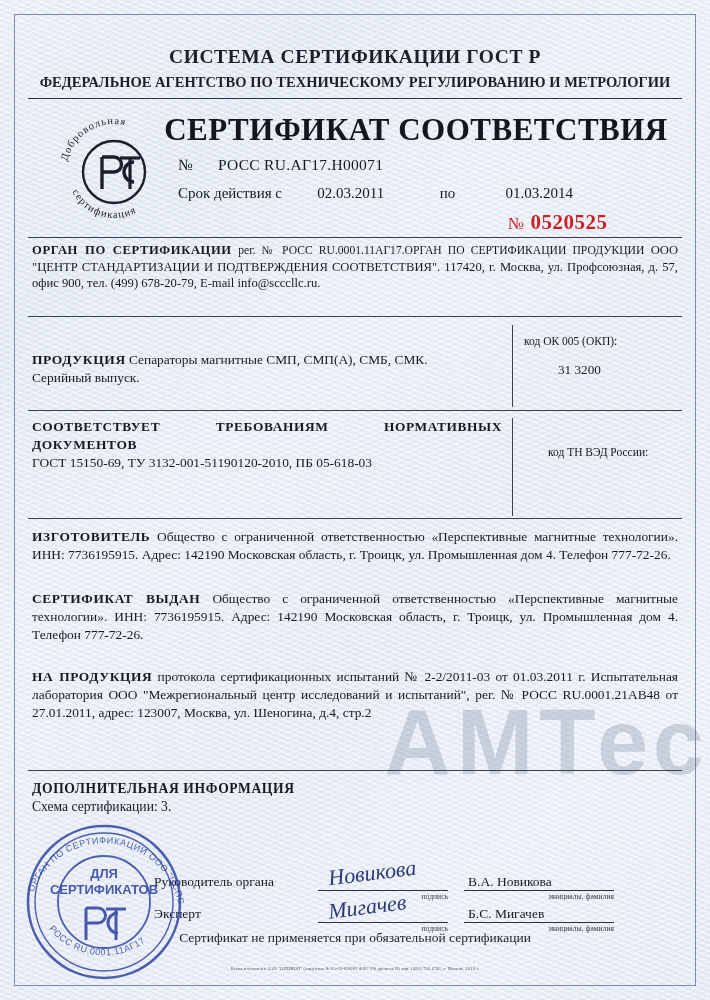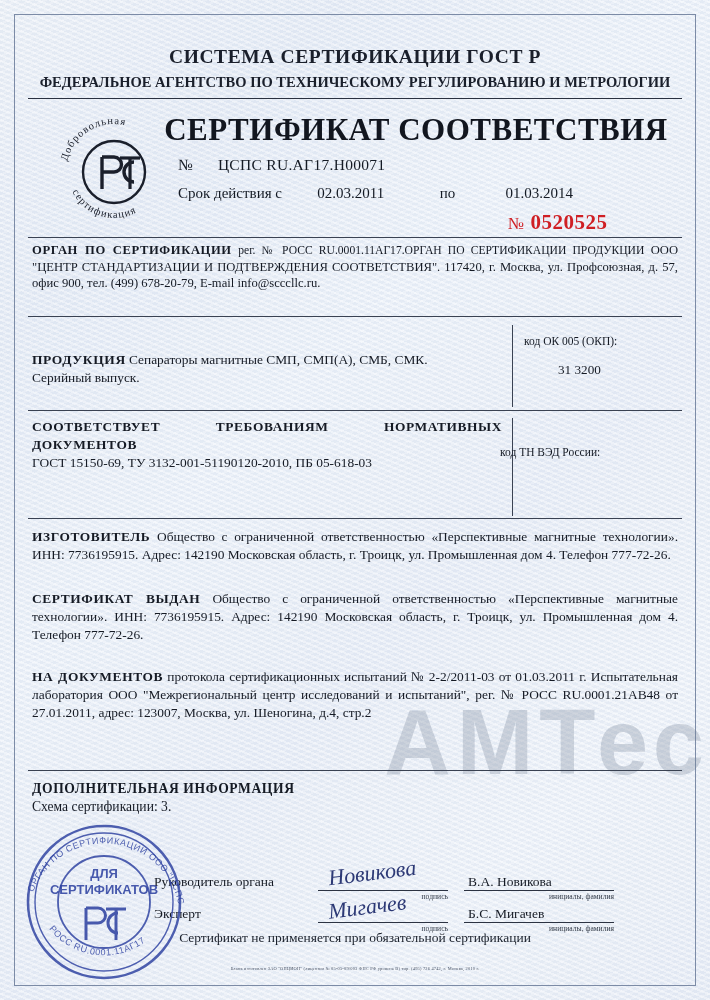--- a/index.html
+++ b/index.html
@@ -260,21 +260,21 @@
         <path d="M 84 52 A 9 9 0 1 0 84 72" stroke="#1a1f2b" stroke-width="3.4" fill="none"></path>
         <path d="M 70 48 L 90 48" stroke="#1a1f2b" stroke-width="3.2" fill="none"></path>
         <path d="M 80 48 L 80 79" stroke="#1a1f2b" stroke-width="3.2" fill="none"></path>
       </svg>
     </div>
 
     <div class="title">СЕРТИФИКАТ СООТВЕТСТВИЯ</div>
 
     <div class="numrow">
       <span class="lbl">№</span>
-      <span class="val">ЦСПС RU.АГ17.Н00071</span>
+      <span class="val">РОСС RU.АГ17.Н00071</span>
     </div>
 
     <div class="validrow">
       <span class="w1">Срок действия  с</span>
       <span class="d1">02.03.2011</span>
       <span class="w2">по</span>
       <span class="d2">01.03.2014</span>
     </div>
 
     <div class="redno">
@@ -300,38 +300,38 @@
     <div class="vline" style="left:484px; top:297px; height:82px;"></div>
     <div class="boxlbl" style="left:496px; top:307px; width:150px;">код ОК 005 (ОКП):</div>
     <div class="boxlbl" style="left:530px; top:334px; font-size:13.2px;">31 3200</div>
 
     <div class="hline" style="top:382px;"></div>
     <div class="blk" style="top:390px; width:470px;">
       <div class="cap cap-sp" style="font-size:13.4px;">СООТВЕТСТВУЕТ ТРЕБОВАНИЯМ НОРМАТИВНЫХ ДОКУМЕНТОВ</div>
       <div style="font-size:13.4px;">ГОСТ 15150-69, ТУ 3132-001-51190120-2010, ПБ 05-618-03</div>
     </div>
     <div class="vline" style="left:484px; top:390px; height:98px;"></div>
-    <div class="boxlbl" style="left:472px; top:418px; width:150px;">код ТН ВЭД России:</div>
+    <div class="boxlbl" style="left:520px; top:418px; width:150px;">код ТН ВЭД России:</div>
     <div class="boxlbl" style="left:530px; top:444px; font-size:13.2px;"></div>
 
     <div class="hline" style="top:490px;"></div>
     <div class="blk" style="top:500px; font-size:13.4px;">
       <span class="cap cap-sp">ИЗГОТОВИТЕЛЬ</span>
       <span> </span>
       <span>Общество с ограниченной ответственностью «Перспективные магнитные технологии». ИНН: 7736195915. Адрес: 142190 Московская область, г. Троицк, ул. Промышленная дом 4. Телефон 777-72-26.</span>
     </div>
 
     <div class="blk" style="top:562px; font-size:13.4px;">
       <span class="cap cap-sp">СЕРТИФИКАТ ВЫДАН</span>
       <span> </span>
       <span>Общество с ограниченной ответственностью «Перспективные магнитные технологии». ИНН: 7736195915. Адрес: 142190 Московская область, г. Троицк, ул. Промышленная дом 4. Телефон 777-72-26.</span>
     </div>
 
     <div class="blk" style="top:640px; font-size:13.4px;">
-      <span class="cap cap-sp">НА ДОКУМЕНТОВ</span>
+      <span class="cap cap-sp">НА ПРОДУКЦИЯ</span>
       <span> </span>
       <span>протокола сертификационных испытаний № 2-2/2011-03 от 01.03.2011 г. Испытательная лаборатория ООО "Межрегиональный центр исследований и испытаний", рег. № РОСС RU.0001.21АВ48 от 27.01.2011, адрес: 123007, Москва, ул. Шеногина, д.4, стр.2</span>
     </div>
 
     <div class="hline" style="top:742px;"></div>
     <div class="blk" style="top:752px; font-size:13.6px;">
       <div class="cap cap-sp">ДОПОЛНИТЕЛЬНАЯ ИНФОРМАЦИЯ</div>
       <div>Схема сертификации: 3.</div>
     </div>
 

